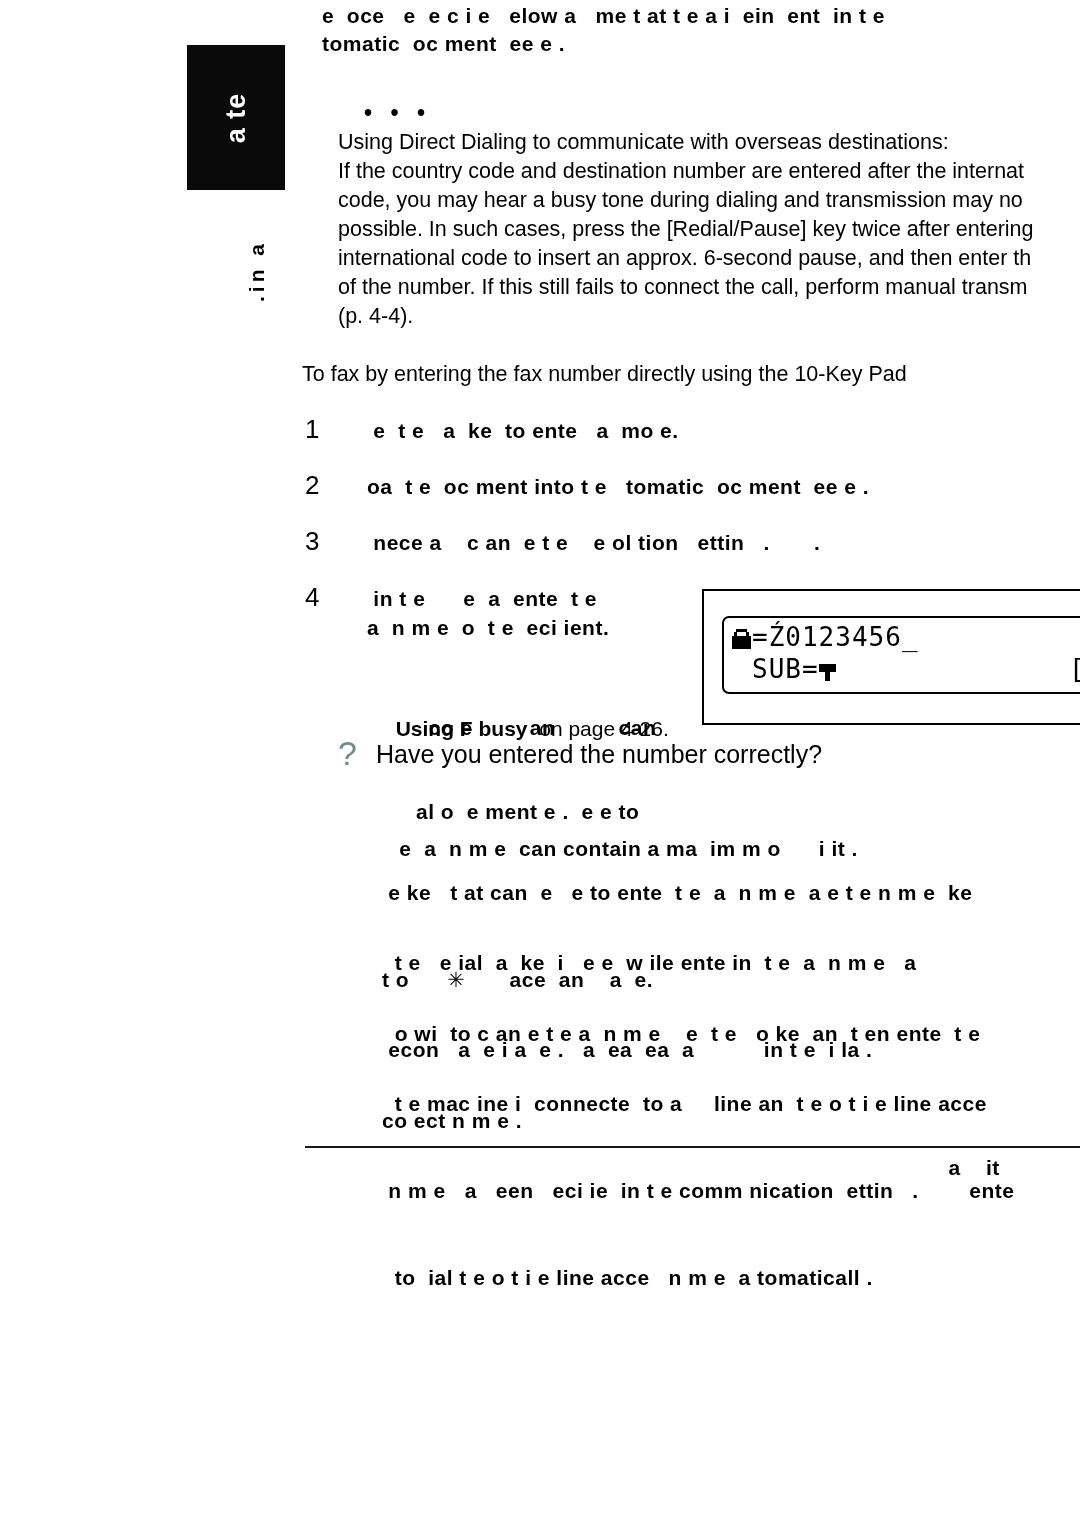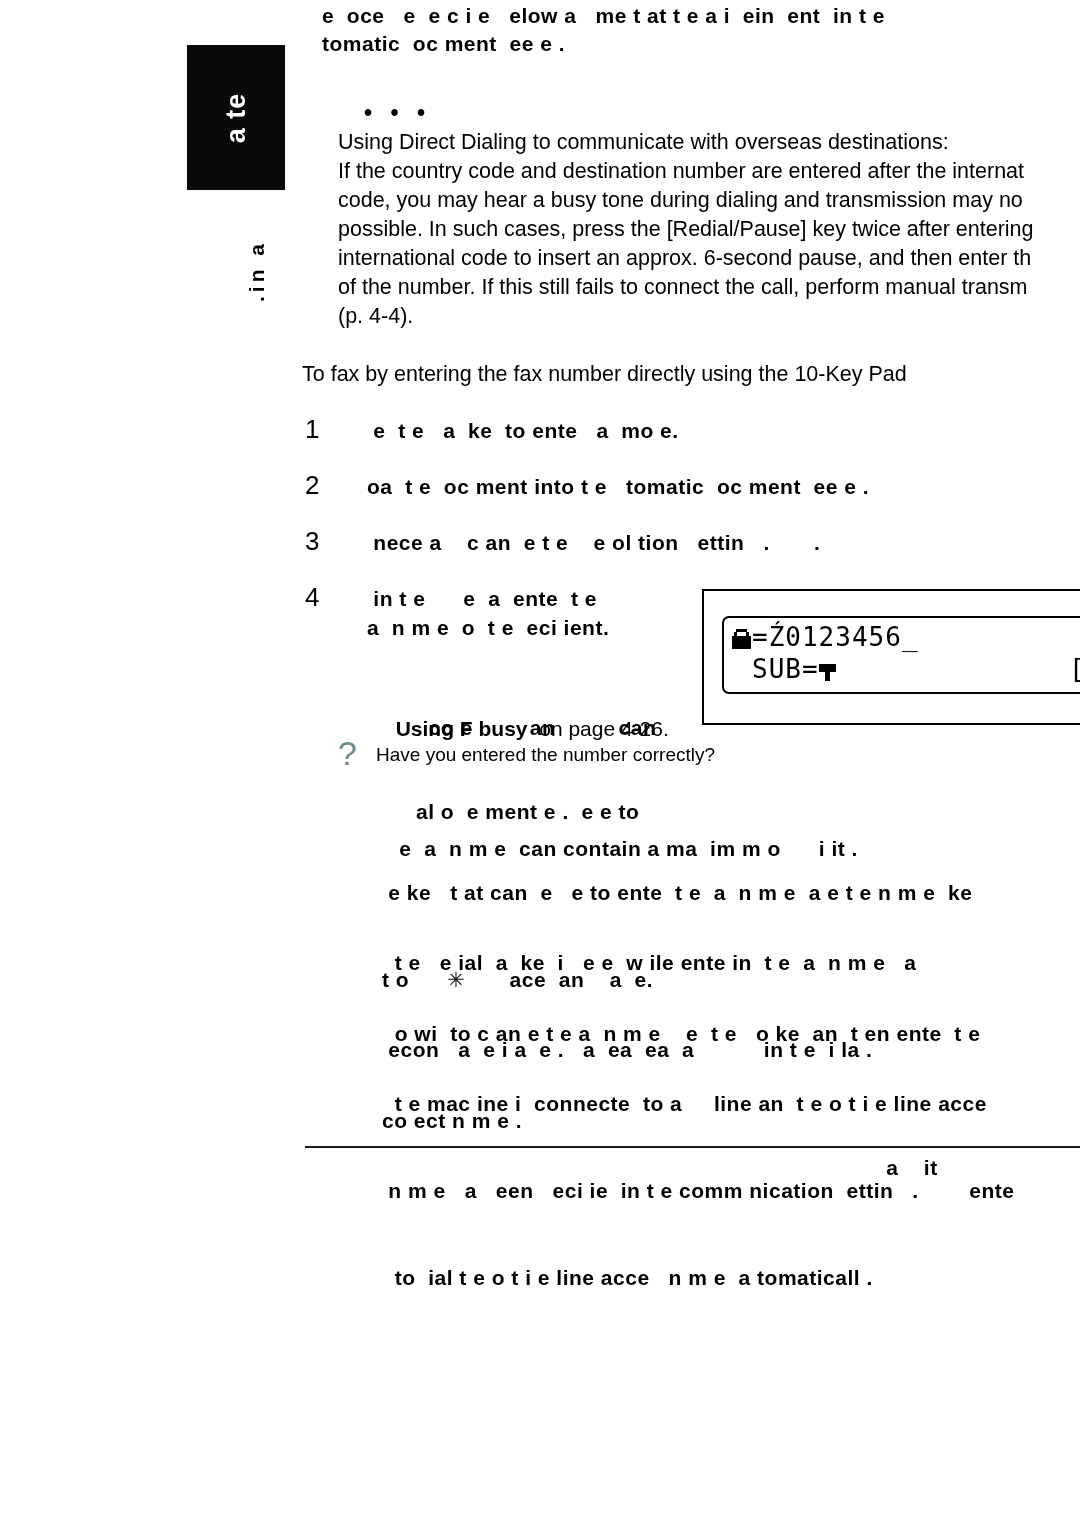--- a/index.html
+++ b/index.html
@@ -249,21 +249,21 @@
     line-height: 34px;
     font-weight: normal;
     color: #6f8d8d;
   }
   .help-question {
     position: absolute;
     left: 376px;
     top: 741px;
     width: 640px;
     font-weight: normal;
-    font-size: 19px;
+    font-size: 25px;
     line-height: 27px;
     white-space: pre;
   }
 
   
   .note-block {
     position: absolute;
     font-weight: bold;
     font-size: 21px;
     line-height: 29px;
@@ -288,21 +288,21 @@
     top: 1146px;
     width: 775px;
     height: 0;
     border-top: 2px solid #1a1a1a;
   }
   .footer-text {
     position: absolute;
     right: 0px;
     top: 1155px;
     width: 200px;
-    text-align: left;
+    text-align: center;
     padding-right: 18px;
     box-sizing: border-box;
     font-weight: bold;
     font-size: 21px;
     line-height: 26px;
     letter-spacing: 0.5px;
     white-space: pre;
   }
 </style>
 </head>

